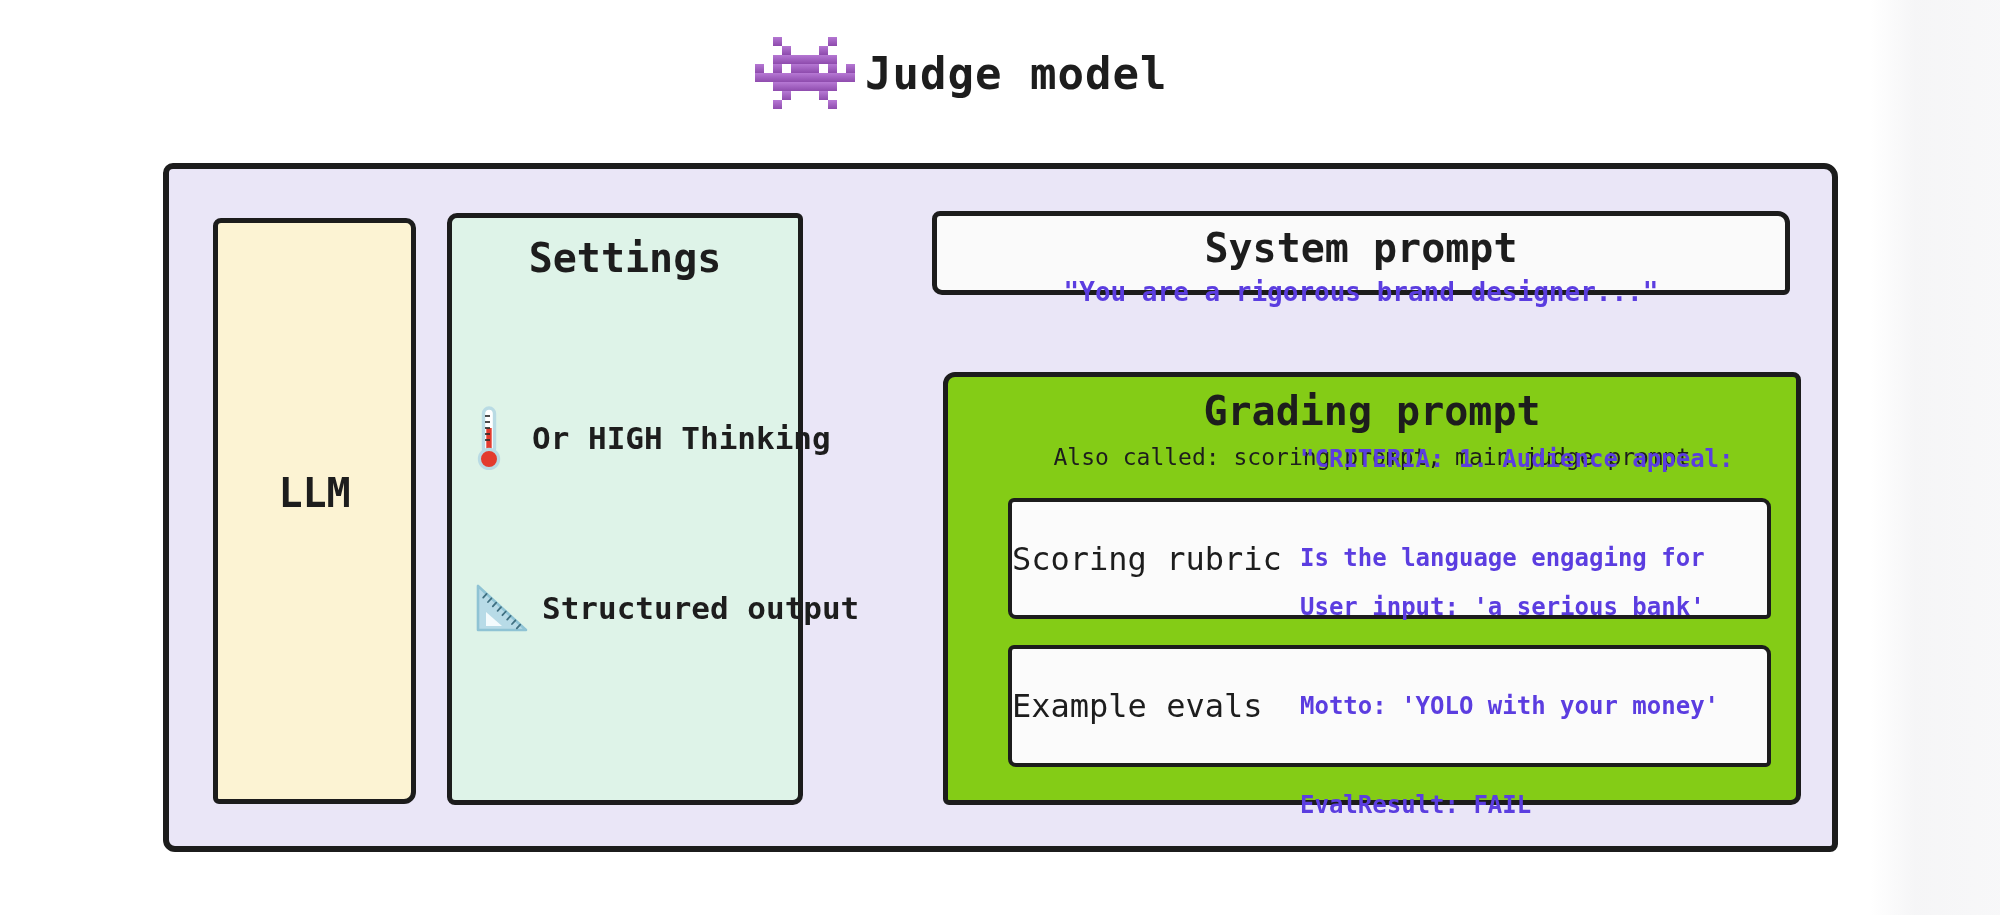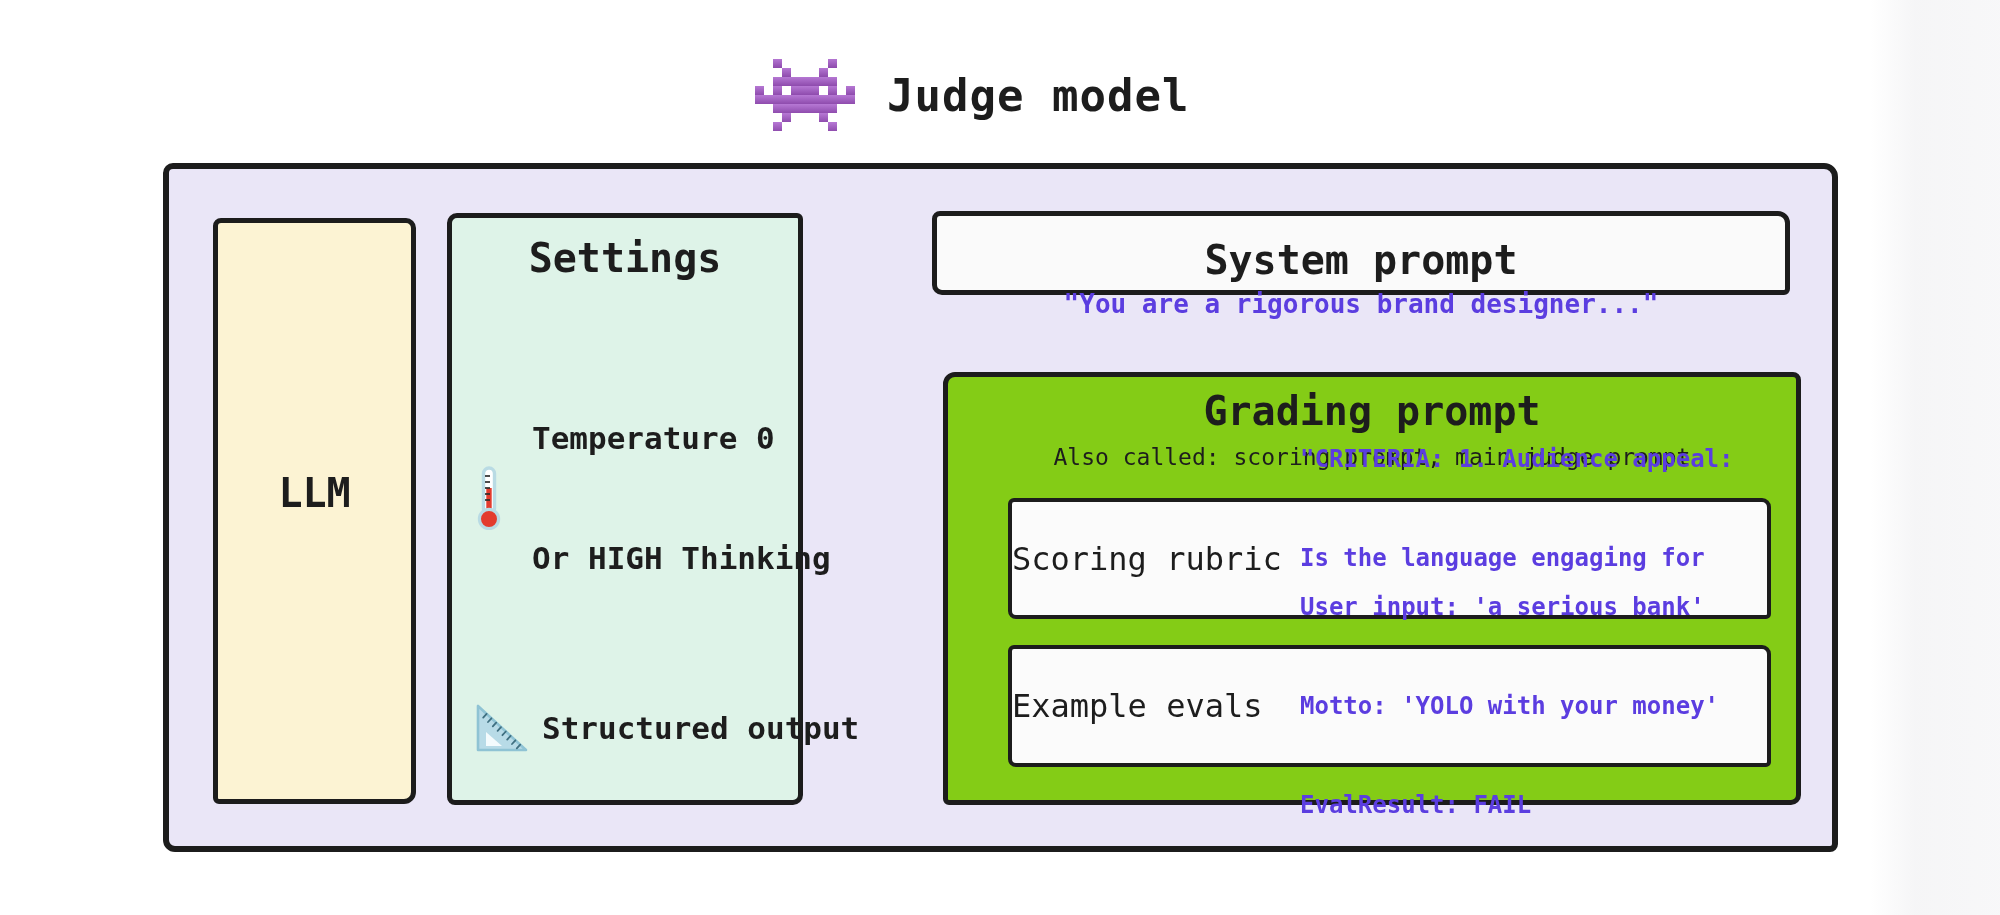--- a/index.html
+++ b/index.html
@@ -13,25 +13,25 @@
     color: #1d1d1d;
   }
   .right-edge {
     position: absolute;
     top: 0; right: 0;
     width: 130px; height: 100%;
     background: linear-gradient(to right, rgba(120,120,140,0) 0px, rgba(120,120,140,0.07) 45px, rgba(120,120,140,0.055) 130px);
   }
   .title {
     position: absolute;
-    left: 755px; top: 52px;
+    left: 755px; top: 30px;
     height: 86px;
     display: flex;
     align-items: center;
-    gap: 32px;
+    gap: 10px;
   }
   .title-text {
     font-size: 44px;
     font-weight: 700;
     letter-spacing: 1px;
   }
   .box {
     position: absolute;
     box-sizing: border-box;
     border: 6px solid #1c1c1c;
@@ -80,21 +80,21 @@
     white-space: pre;
   }
   .icon-thermo { margin-right: 28px; flex: none; }
   .icon-ruler  { margin-right: 12px; flex: none; }
   .system {
     left: 932px; top: 211px;
     width: 858px; height: 84px;
     background: #fafafa;
     border-width: 5px;
     border-radius: 8px 12px 6px 10px;
-    padding-top: 20px;
+    padding-top: 8px;
   }
   .code-line {
     color: #5b3de0;
     font-weight: 700;
     text-align: center;
     font-size: 26px;
     margin-top: 5px;
     white-space: pre;
   }
   .grading {
@@ -194,21 +194,20 @@
         <circle cx="15" cy="53" r="9.6" fill="#e33b2e" stroke="#b9dbe4" stroke-width="3.2"></circle>
         <g stroke="#2c2c2c" stroke-width="1.7">
           <line x1="11" y1="10" x2="16" y2="10"></line>
           <line x1="11" y1="16" x2="16" y2="16"></line>
           <line x1="11" y1="22" x2="16" y2="22"></line>
           <line x1="11" y1="28" x2="16" y2="28"></line>
           <line x1="11" y1="34" x2="16" y2="34"></line>
         </g>
       </svg>
       <div class="settings-text">
-        <div>Temperature 0</div>
         <div>Or HIGH Thinking</div>
       </div>
     </div>
 
     <div class="settings-row second">
       <svg class="icon-ruler" width="56" height="52" viewBox="0 0 56 52">
         <path d="M4,4 L4,48 L52,48 Z" fill="#b8dbe7" stroke="#8fc3d4" stroke-width="2.6" stroke-linejoin="round"></path>
         <path d="M12,30 L12,44 L28,44 Z" fill="#f4fbfd"></path>
         <g stroke="#3f6f80" stroke-width="1.8" stroke-linecap="round">
           <line x1="12.6" y1="11.9" x2="9.2" y2="15.6"></line>

